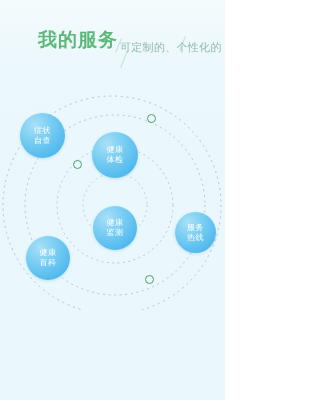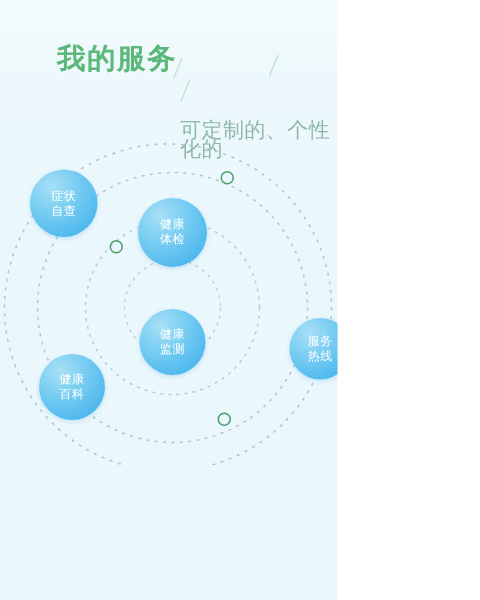--- a/index.html
+++ b/index.html
@@ -40,25 +40,24 @@
     line-height: 1;
     white-space: nowrap;
     text-shadow: 0 1px 0 rgba(255,255,255,0.55);
   }
 
   .subtitle {
     position: absolute;
     left: 120px;
     top: 41px;
     width: 102px;
-    font-size: 14px;
+    font-size: 11px;
     line-height: 13px;
     color: #8fb8a8;
     letter-spacing: 0.3px;
-    margin-top: 40px;
   }
   .subtitle .sub-line { display: block; }
   .subtitle .sub-line.line2 { margin-left: 4px; }
 
   
   .slash {
     position: absolute;
     width: 1px;
     height: 15px;
     background: rgba(150,195,175,0.45);
@@ -98,21 +97,21 @@
     line-height: 10px;
     letter-spacing: 0.4px;
     text-align: center;
     cursor: pointer;
   }
   .bubble .bline { display: block; white-space: nowrap; }
 
   .b-symptom   { left: 20px;  top: 18px;  width: 45px; height: 45px; }
   .b-checkup   { left: 92px;  top: 37px;  width: 46px; height: 46px; }
   .b-monitor   { left: 93px;  top: 111px; width: 44px; height: 44px; }
-  .b-hotline   { left: 193px; top: 117px; width: 41px; height: 41px; text-align: center; }
+  .b-hotline   { left: 175px; top: 117px; width: 41px; height: 41px; text-align: center; }
   .b-encyclo   { left: 26px;  top: 141px; width: 44px; height: 44px; }
 
   .ring-marker {
     position: absolute;
     width: 9px;
     height: 9px;
     border: 1.6px solid #4e9e69;
     border-radius: 50%;
     background: transparent;
     box-sizing: border-box;

